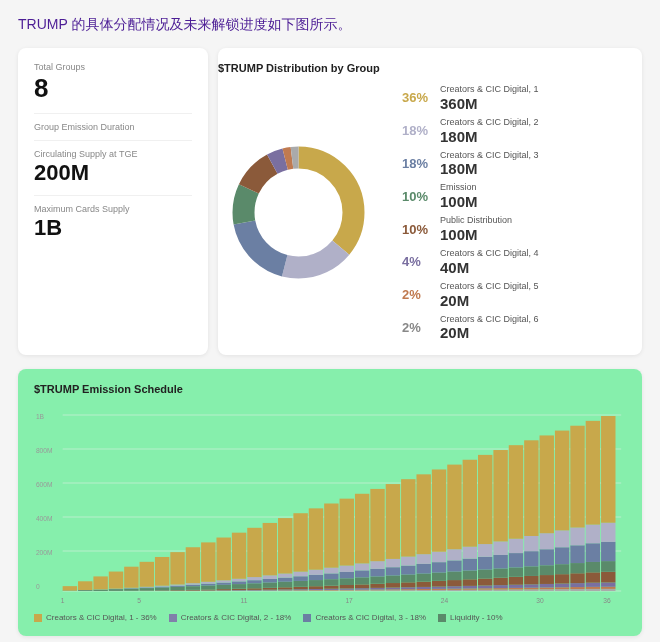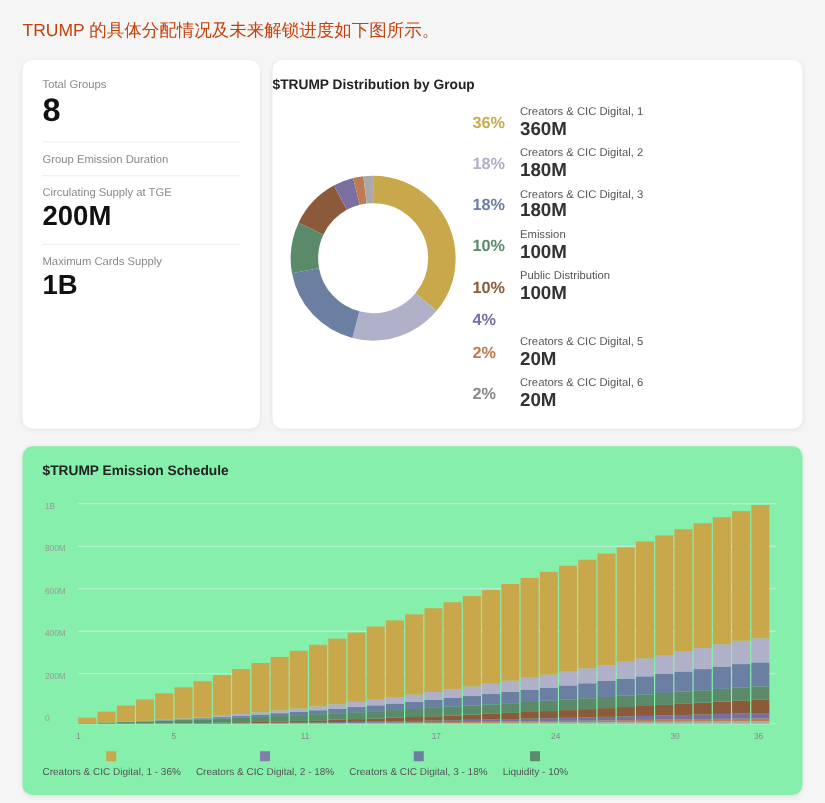--- a/index.html
+++ b/index.html
@@ -10,21 +10,21 @@
       min-height: 642px;
       color: #333;
     }
 
     .page-container {
       padding: 16px 18px;
     }
 
     .header-text {
       font-size: 14px;
-      color: #c2410c;
+      color: #4c1d95;
       margin-bottom: 14px;
       font-weight: 400;
     }
 
     
     .top-row {
       display: flex;
       gap: 10px;
       margin-bottom: 14px;
     }
@@ -81,21 +81,21 @@
       padding: 14px 0;
       flex: 1;
       box-shadow: 0 1px 4px rgba(0,0,0,0.08);
       display: flex;
       flex-direction: column;
     }
 
     .distribution-content {
       display: flex;
       align-items: center;
-      gap: 0;
+      gap: 24px;
       flex: 1;
       justify-content: center;
     }
 
     .donut-container {
       width: 160px;
       min-width: 160px;
       height: 160px;
       display: flex;
       align-items: center;
@@ -156,25 +156,24 @@
 
     .chart-legend {
       display: flex;
       flex-wrap: wrap;
       gap: 4px 12px;
       margin-top: 8px;
     }
 
     .chart-legend-item {
       display: flex;
-      align-items: center;
+      align-items: flex-end;
       gap: 4px;
       font-size: 8px;
       color: #555;
-      flex-direction: column;
     }
 
     .legend-square {
       width: 8px;
       height: 8px;
       flex-shrink: 0;
     }
   </style>
 </head>
 <body>
@@ -265,20 +264,24 @@
     </div>
             <div class="legend-item">
       <span class="legend-pct" style="color:#8b5a3a;">10%</span>
       <div>
         <div class="legend-text">Public Distribution</div>
         <div class="legend-value">100M</div>
       </div>
     </div>
             <div class="legend-item">
       <span class="legend-pct" style="color:#7a6fa0;">4%</span>
+      <div>
+        <div class="legend-text">Creators &amp; CIC Digital, 4</div>
+        <div class="legend-value">40M</div>
+      </div>
     </div>
             <div class="legend-item">
       <span class="legend-pct" style="color:#c07a50;">2%</span>
       <div>
         <div class="legend-text">Creators &amp; CIC Digital, 5</div>
         <div class="legend-value">20M</div>
       </div>
     </div>
             <div class="legend-item">
       <span class="legend-pct" style="color:#888;">2%</span>

